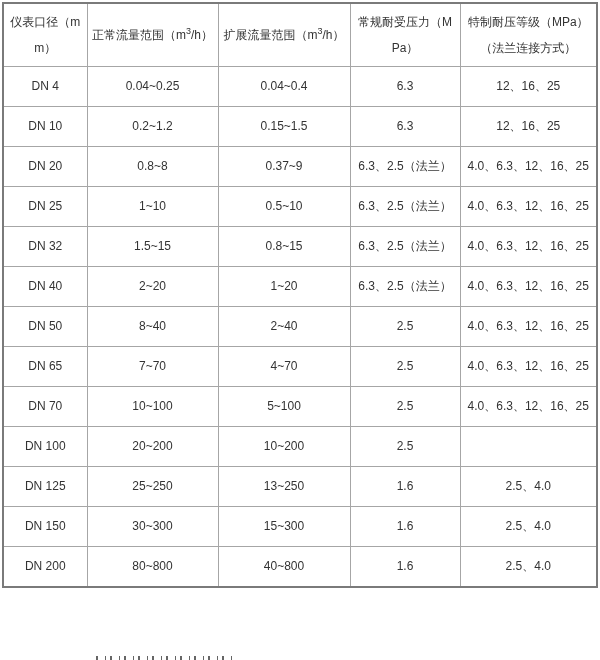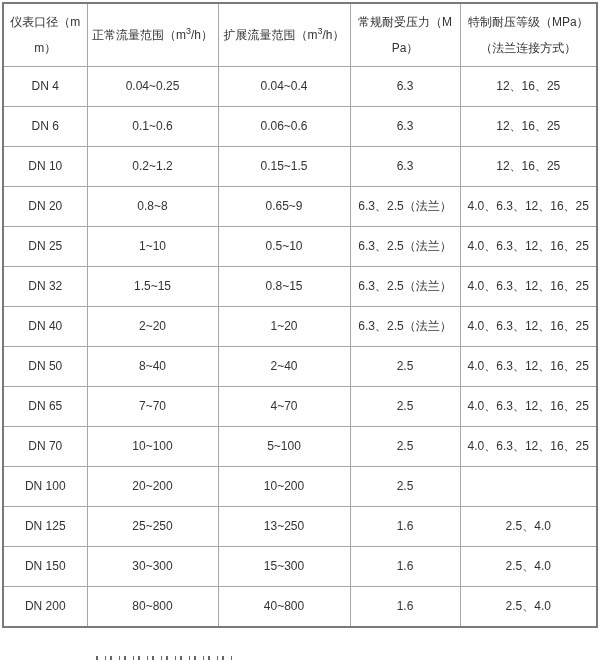--- a/index.html
+++ b/index.html
@@ -91,37 +91,30 @@
     </thead>
     <tbody>
         <tr>
       <td>DN 4</td>
       <td>0.04~0.25</td>
       <td>0.04~0.4</td>
       <td>6.3</td>
       <td>12、16、25</td>
     </tr>
         <tr>
-      <td>DN 6</td>
-      <td>0.1~0.6</td>
-      <td>0.06~0.6</td>
-      <td>6.3</td>
-      <td>12、16、25</td>
-    </tr>
-        <tr>
       <td>DN 10</td>
       <td>0.2~1.2</td>
       <td>0.15~1.5</td>
       <td>6.3</td>
       <td>12、16、25</td>
     </tr>
         <tr>
       <td>DN 20</td>
       <td>0.8~8</td>
-      <td>0.65~9</td>
+      <td>0.37~9</td>
       <td>6.3、2.5（法兰）</td>
       <td>4.0、6.3、12、16、25</td>
     </tr>
         <tr>
       <td>DN 25</td>
       <td>1~10</td>
       <td>0.5~10</td>
       <td>6.3、2.5（法兰）</td>
       <td>4.0、6.3、12、16、25</td>
     </tr>

